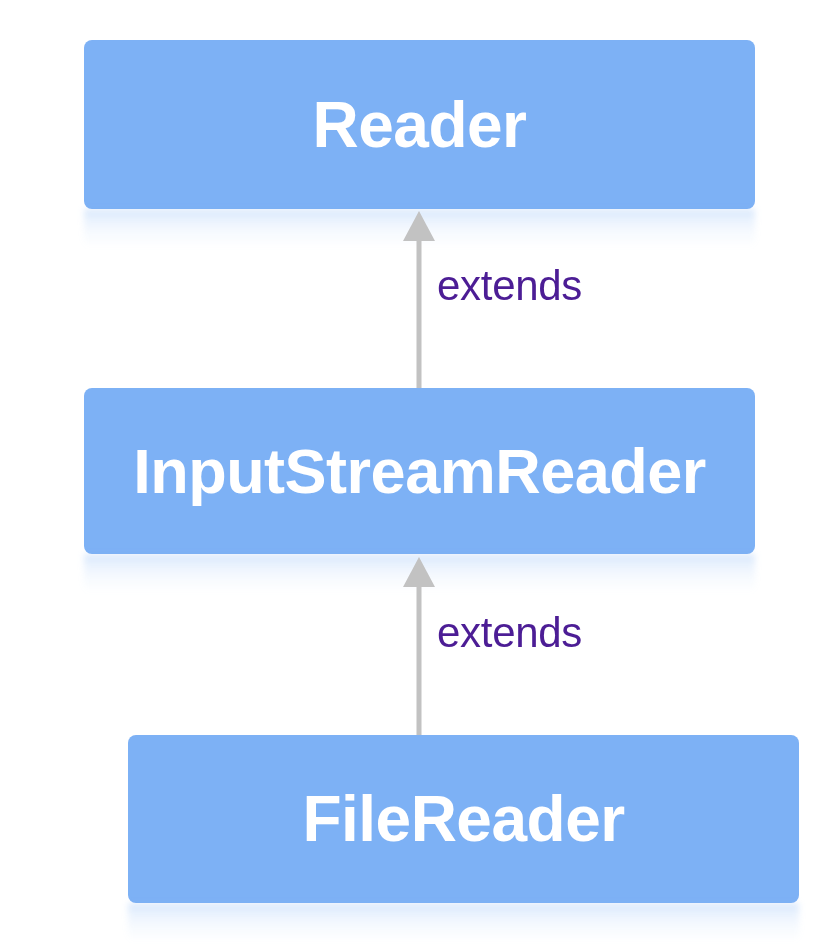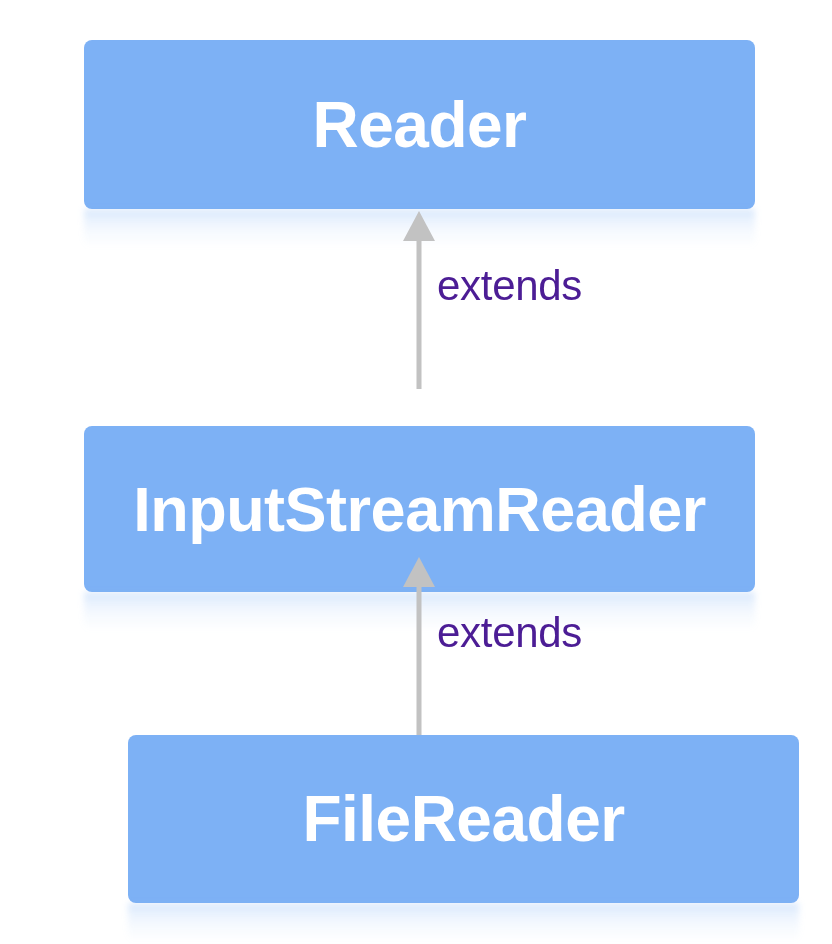--- a/index.html
+++ b/index.html
@@ -67,21 +67,20 @@
     width: 671px;
     height: 169px;
   }
   #box-reader .class-label { font-size: 64px; }
 
   #box-inputstreamreader {
     left: 84px;
     top: 388px;
     width: 671px;
     height: 166px;
-    margin-top: 38px;
   }
   #box-inputstreamreader .class-label { font-size: 63px; }
 
   #box-filereader {
     left: 84px;
     top: 735px;
     width: 671px;
     height: 168px;
     margin-left: 44px;
   }

